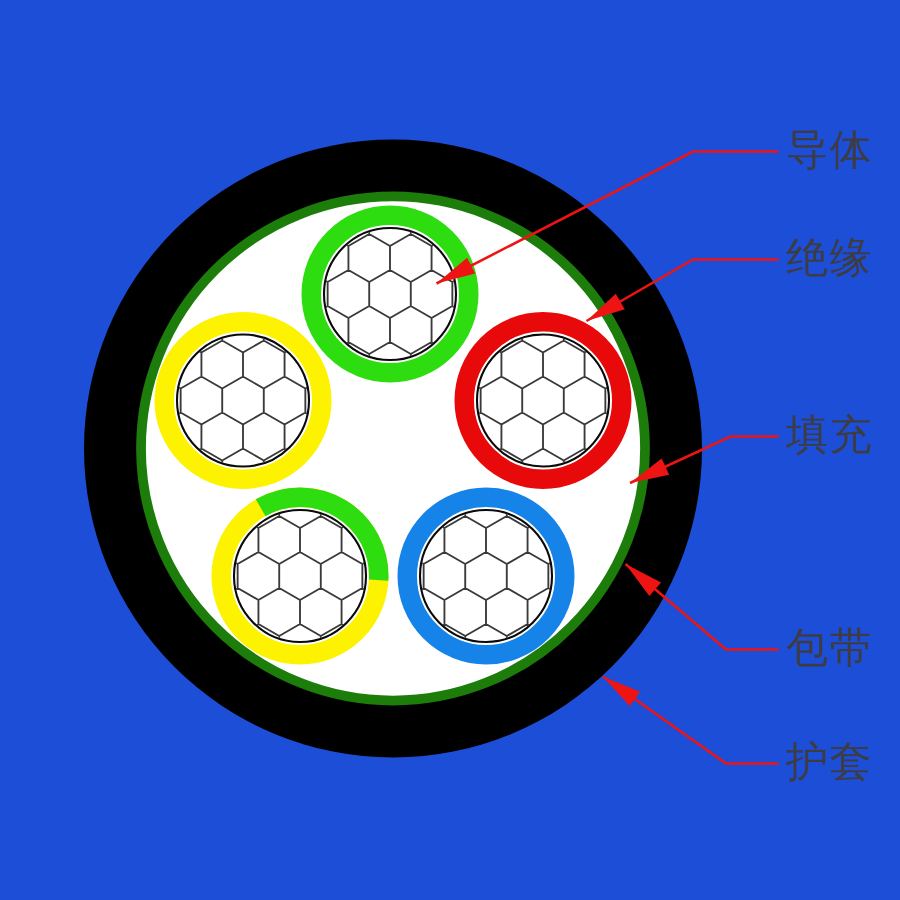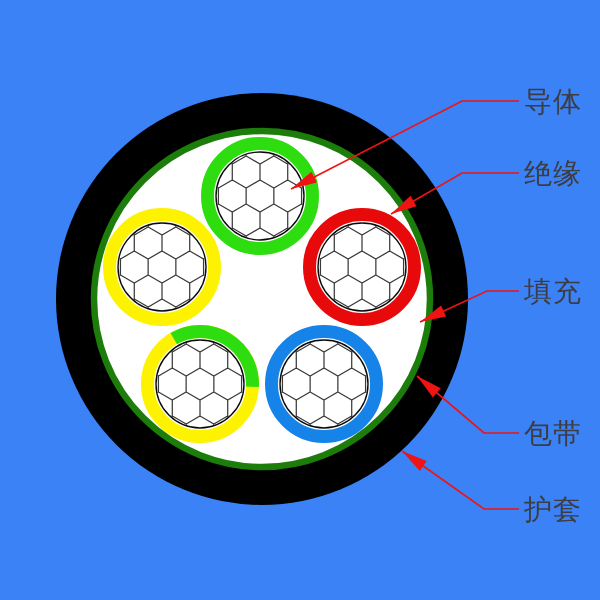--- a/index.html
+++ b/index.html
@@ -1,16 +1,16 @@
 <!DOCTYPE html>
 <html><head>
 <meta charset="utf-8">
 <style>
   html,body{margin:0;padding:0;background:#ffffff;}
-  .stage{position:relative;width:600px;height:600px;background:#3b82f6;overflow:hidden;
+  .stage{position:relative;width:600px;height:600px;background:#1d4ed8;overflow:hidden;
          font-family:"Liberation Serif","DejaVu Serif",serif;}
   svg{display:block;}
   text.layer-label{font-family:"Liberation Serif","DejaVu Serif",serif;font-size:28px;letter-spacing:1px;}
 </style>
 </head>
 <body>
 
 <div class="stage">
 <svg width="600" height="600" viewBox="0 0 600 600">
   <defs>

